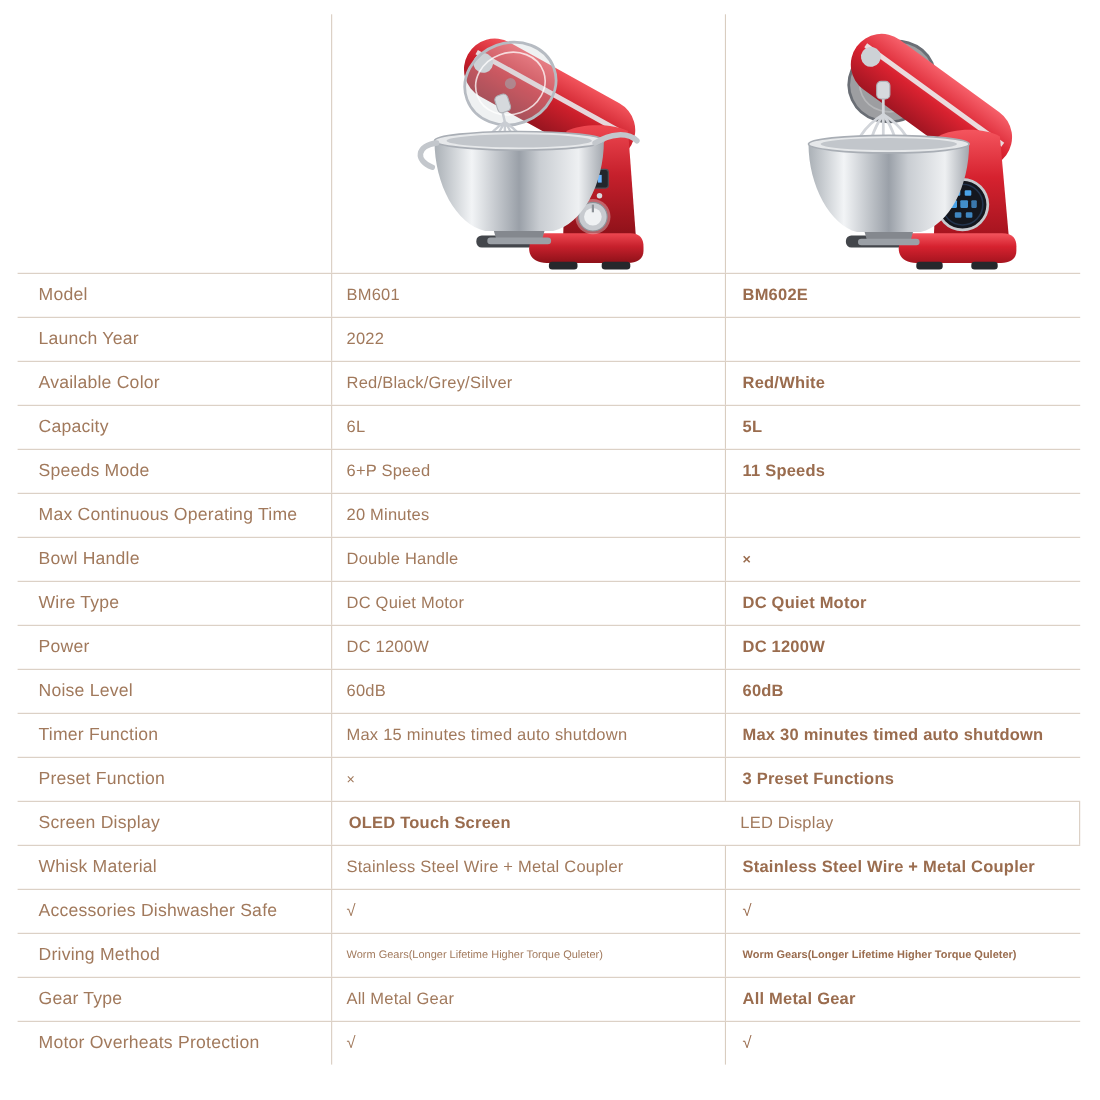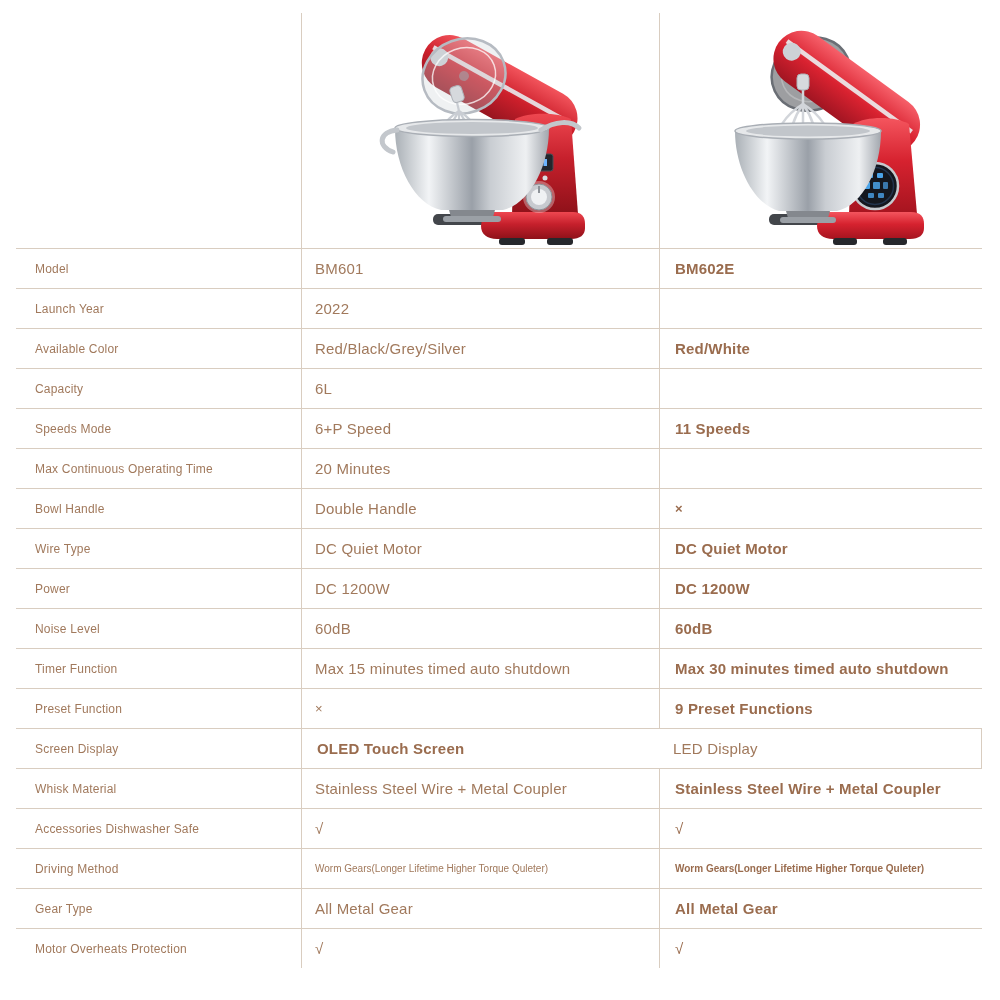--- a/index.html
+++ b/index.html
@@ -10,21 +10,21 @@
   }
   *{box-sizing:border-box;margin:0;padding:0;}
   html,body{width:1000px;background:var(--background);font-family:"Liberation Sans",sans-serif;}
   .page{width:966px;margin:13px 0 0 16px;}
   .grid-row{display:grid;grid-template-columns:286px 358px 322px;}
   .cell{display:flex;align-items:center;}
   .c1,.c2{border-right:1px solid var(--table-line);}
   .image-row{height:235px;}
   .image-row .cell{justify-content:center;align-items:flex-start;padding-top:3px;overflow:hidden;}
   .spec-row{height:40px;border-top:1px solid var(--table-line);}
-  .label{padding-left:19px;color:var(--text-brown);font-size:12px;letter-spacing:.2px;white-space:nowrap;}
+  .label{padding-left:19px;color:var(--text-brown);font-size:16px;letter-spacing:.2px;white-space:nowrap;}
   .value{white-space:nowrap;color:var(--text-brown);font-size:15px;letter-spacing:.2px;}
   .c2.value{padding-left:13px;}
   .c3.value{padding-left:15px;font-weight:700;color:var(--text-brown-bold);}
   .value.small{font-size:10px;letter-spacing:0;}
   .value.sym-x{font-size:13px;}
   .value.sym-check{font-size:15px;font-weight:400;}
 </style>
 </head>
 <body>
 
@@ -200,20 +200,21 @@
 
   <div class="grid-row spec-row">
     <div class="cell c1 label">Available Color</div>
     <div class="cell c2 value">Red/Black/Grey/Silver</div>
     <div class="cell c3 value">Red/White</div>
   </div>
 
   <div class="grid-row spec-row">
     <div class="cell c1 label">Capacity</div>
     <div class="cell c2 value">6L</div>
+    <div class="cell c3 value">5L</div>
   </div>
 
   <div class="grid-row spec-row">
     <div class="cell c1 label">Speeds Mode</div>
     <div class="cell c2 value">6+P Speed</div>
     <div class="cell c3 value">11 Speeds</div>
   </div>
 
   <div class="grid-row spec-row">
     <div class="cell c1 label">Max Continuous Operating Time</div>
@@ -246,21 +247,21 @@
 
   <div class="grid-row spec-row">
     <div class="cell c1 label">Timer Function</div>
     <div class="cell c2 value">Max 15 minutes timed auto shutdown</div>
     <div class="cell c3 value">Max 30 minutes timed auto shutdown</div>
   </div>
 
   <div class="grid-row spec-row">
     <div class="cell c1 label">Preset Function</div>
     <div class="cell c2 value sym-x">×</div>
-    <div class="cell c3 value">9 Preset Functions</div>
+    <div class="cell c3 value">3 Preset Functions</div>
   </div>
 
   <div class="grid-row spec-row">
     <div class="cell c1 label">Screen Display</div>
     <div class="cell c3 value">OLED Touch Screen</div>
     <div class="cell c2 value">LED Display</div>
   </div>
 
   <div class="grid-row spec-row">
     <div class="cell c1 label">Whisk Material</div>

